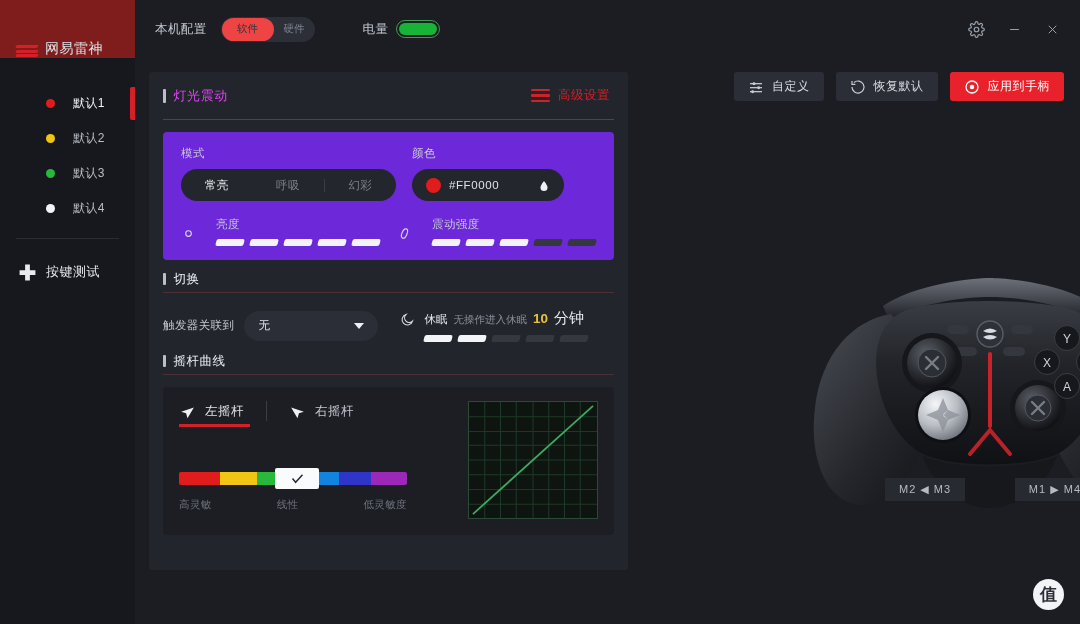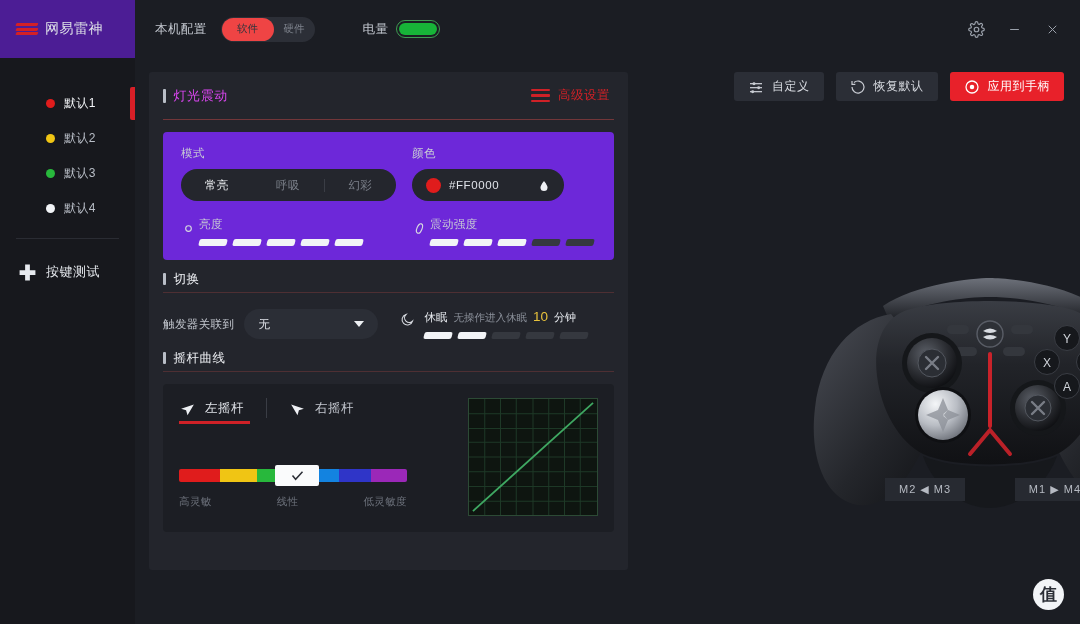--- a/index.html
+++ b/index.html
@@ -22,24 +22,24 @@
     height: 58px;
     display: flex;
     align-items: center;
     flex: 0 0 58px;
     background: #1b1d23;
   }
   .brand {
     width: 135px;
     height: 58px;
     display: flex;
-    align-items: center;
+    align-items: flex-end;
     padding-left: 16px;
     gap: 7px;
-    background: #4c1d95;
+    background: #7f1d1d;
   }
   .brand-mark {
     width: 22px; height: 14px;
     position: relative;
     flex: 0 0 22px;
   }
   .brand-mark i {
     position: absolute; left: 0; width: 22px; height: 2.6px;
     background: #d42026; border-radius: 1px;
   }
@@ -118,21 +118,21 @@
     display: flex; align-items: center; gap: 9px;
     padding: 0 0 0 18px; height: 34px;
   }
   .side-head .ico { width: 19px; height: 19px; color: #e7eaef; flex: 0 0 19px; }
   .side-head span {
     color: #e7eaef; font-size: 13px; letter-spacing: .5px; filter: blur(.45px);
   }
   .profiles { margin-top: 10px; }
   .profile {
     height: 35px;
-    display: flex; align-items: center; gap: 9px;
+    display: flex; align-items: center; gap: 18px;
     padding-left: 46px;
     position: relative;
   }
   .profile .dot {
     width: 9px; height: 9px; border-radius: 50%; flex: 0 0 9px;
   }
   .profile .plabel {
     font-size: 12px; color: #b9bec7; letter-spacing: .4px; filter: blur(.45px);
   }
   .profile.active .plabel { color: #f2f4f7; }
@@ -221,21 +221,21 @@
   }
   .colorpick .swatch {
     width: 15px; height: 15px; border-radius: 50%; flex: 0 0 15px;
   }
   .colorpick .hx {
     color: #dfe2e8; font-size: 11.5px; letter-spacing: .6px; filter: blur(.5px);
   }
   .colorpick .drop { margin-left: auto; width: 12px; height: 14px; color: #eef0f4; }
 
   .sliderow { display: flex; margin-top: 16px; }
-  .sl-block { display: flex; gap: 3px; align-items: flex-start; }
+  .sl-block { display: flex; gap: 20px; align-items: center; }
   .sl-block .sico { width: 15px; height: 15px; color: #d7dae0; margin-top: 4px; flex: 0 0 15px; }
   .sl-lab { color: #c8ccd4; font-size: 11.5px; letter-spacing: .4px; filter: blur(.45px); margin-bottom: 7px; }
   .segbar { display: flex; gap: 6px; }
   .segbar i {
     width: 28px; height: 7px; border-radius: 2px; background: #35383f;
     transform: skewX(-14deg); display: block;
   }
   .segbar i.on { background: #f2f4f7; }
 
   .sect2 { margin-top: 6px; }
@@ -258,22 +258,22 @@
     margin-left: auto;
     width: 0; height: 0;
     border-left: 5px solid transparent; border-right: 5px solid transparent;
     border-top: 6px solid #eef0f4;
   }
   .fn-right { display: flex; gap: 9px; margin-left: 22px; align-items: flex-start; }
   .fn-right .mico { width: 15px; height: 15px; color: #d7dae0; margin-top: 3px; flex: 0 0 15px; }
   .sleep-line { display: flex; align-items: baseline; gap: 6px; margin-bottom: 7px; }
   .sleep-line .t1 { color: #e7eaef; font-size: 11.5px; filter: blur(.45px); }
   .sleep-line .t2 { color: #8a8f99; font-size: 10.5px; filter: blur(.45px); }
-  .sleep-line .num { color: #e8c23c; font-size: 13.5px; font-weight: normal; filter: blur(.3px); }
-  .sleep-line .t3 { color: #e7eaef; font-size: 11px; filter: blur(.45px); }
+  .sleep-line .num { color: #e8c23c; font-size: 13.5px; font-weight: bold; filter: blur(.3px); }
+  .sleep-line .t3 { color: #e7eaef; font-size: 15px; filter: blur(.45px); }
 
   .curvebox {
     margin: 12px 14px 0 14px;
     background: #1c1e24; border-radius: 4px;
     height: 148px; display: flex; padding: 14px 16px;
   }
   .curve-left { flex: 1; }
   .sticktabs { display: flex; align-items: center; gap: 16px; }
   .stab { display: flex; align-items: center; gap: 9px; position: relative; padding-bottom: 7px; }
   .stab .gico { width: 17px; height: 14px; color: #eef0f4; flex: 0 0 17px; }

